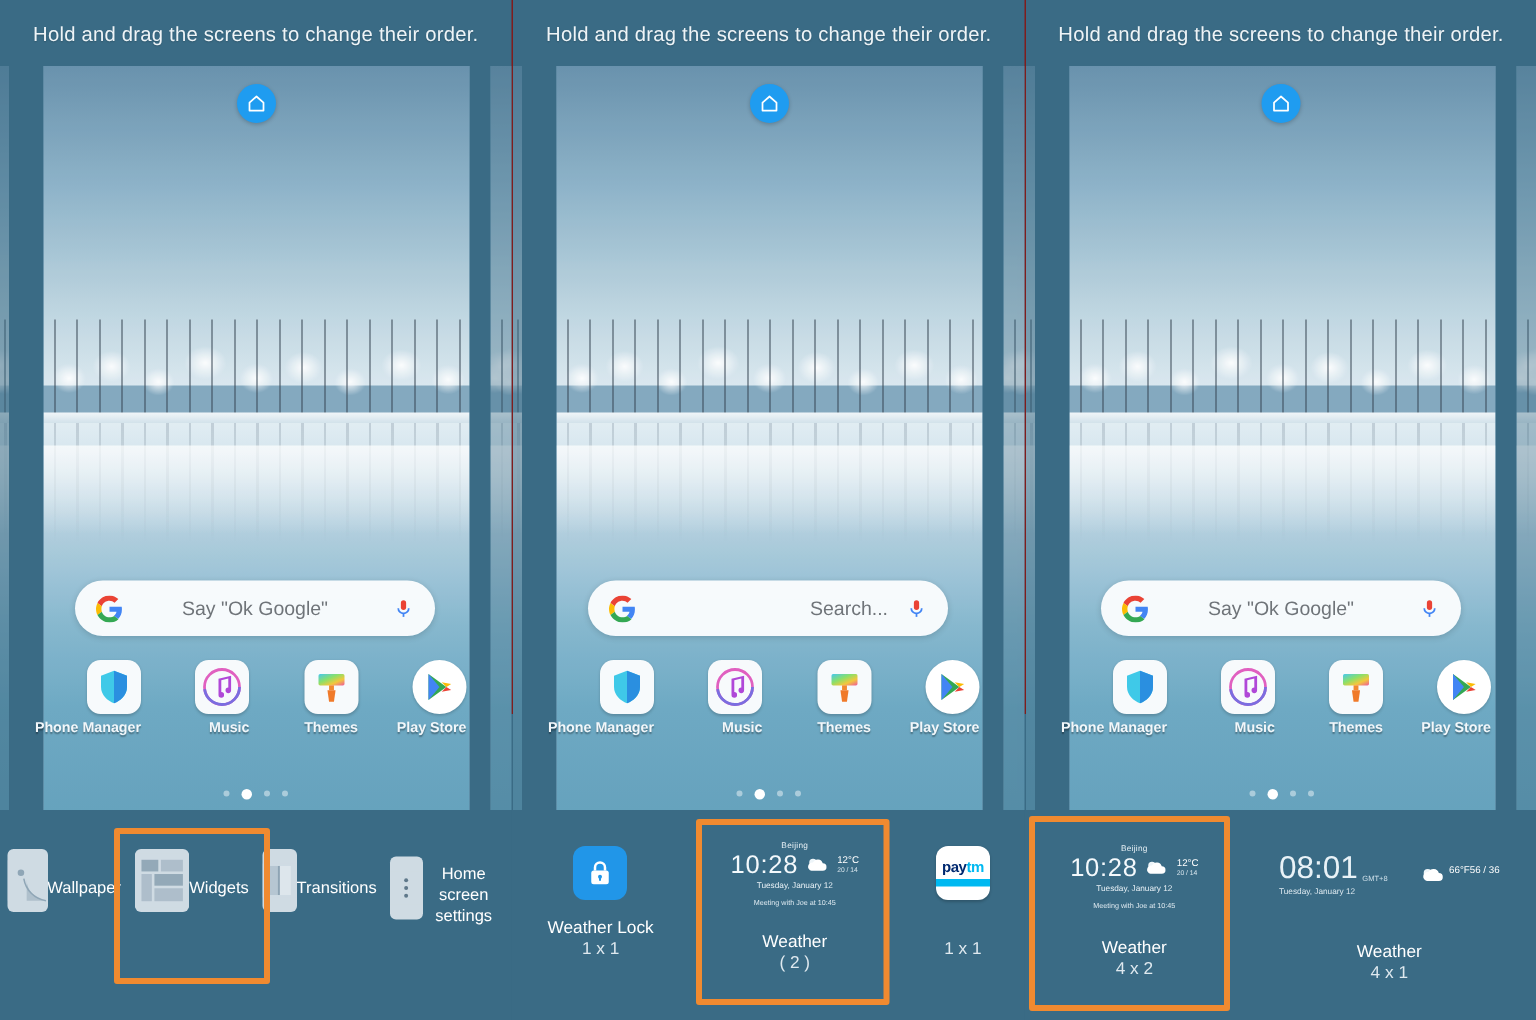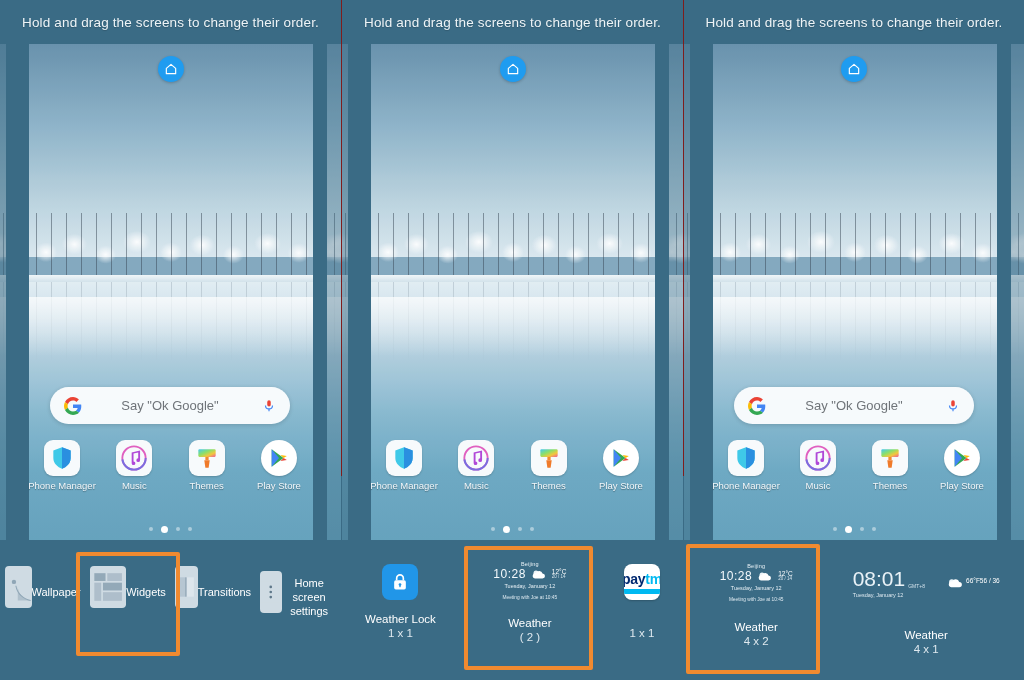--- a/index.html
+++ b/index.html
@@ -115,21 +115,21 @@
     flex:1; text-align:center; color:#6f7479; font-size:13px;
     padding-right:4px;
   }
   .searchbar.right .gtext { text-align:right; padding-right:12px; }
 
   
   .dock {
     position:absolute; left:30px; right:30px; top:440px; height:62px;
     display:flex; justify-content:space-between; z-index:30;
   }
-  .dock-app { width:64px; display:flex; flex-direction:column; align-items:center; gap:4px; }
+  .dock-app { width:64px; display:flex; flex-direction:column; align-items:flex-end; gap:4px;font-weight:bold; }
   .dock-app .ico {
     width:36px; height:36px; border-radius:9px;
     display:flex; align-items:center; justify-content:center;
     background:#f7fafc; box-shadow:0 1px 2px rgba(0,0,0,.18);
     overflow:hidden;
   }
   .dock-app .lbl { color:#f2f7fa; font-size:9.5px; white-space:nowrap; text-shadow:0 1px 1px rgba(0,0,0,.35); }
 
   
   .dots {
@@ -172,30 +172,30 @@
 
   .lockico {
     width:36px; height:36px; border-radius:8px; background:#2196e8;
     display:flex; align-items:center; justify-content:center;
   }
   .paytmico {
     width:36px; height:36px; border-radius:8px; background:#ffffff;
     display:flex; align-items:center; justify-content:center; flex-direction:column;
     box-shadow:0 1px 2px rgba(0,0,0,.2); overflow:hidden;
   }
-  .paytmico .pt { font-size:14px; font-weight:bold; letter-spacing:-.3px; }
+  .paytmico .pt { font-size:10px; font-weight:bold; letter-spacing:-.3px; }
   .paytmico .pt .a { color:#012970; }
   .paytmico .pt .b { color:#00b9f1; }
   .paytmico .bar { width:100%; height:5px; background:#00b9f1; margin-top:2px; }
 
   
   .wx { position:relative; color:#ffffff; }
   .wx .city { font-size:5.5px; text-align:center; color:#e8f1f6; letter-spacing:.2px; }
   .wx .row  { display:flex; align-items:center; justify-content:center; gap:5px; margin-top:1px; }
-  .wx .clock{ font-size:12px; font-weight:300; letter-spacing:.5px; line-height:1; color:#f4f9fc; }
+  .wx .clock{ font-size:17px; font-weight:300; letter-spacing:.5px; line-height:1; color:#f4f9fc; }
   .wx .tmp  { font-size:6.5px; line-height:1.1; }
   .wx .tmp .lo { font-size:4.5px; color:#d6e4ec; display:block; }
   .wx .date { font-size:5.5px; text-align:center; margin-top:3px; color:#e8f1f6; }
   .wx .note { font-size:4.8px; text-align:center; margin-top:6px; color:#dde9f0; }
 
   .wx4 { position:relative; color:#ffffff; display:flex; align-items:center; gap:22px; }
   .wx4 .clock { font-size:21px; font-weight:300; line-height:1; color:#e9f2f7; }
   .wx4 .sub   { font-size:5.5px; color:#dde9f0; margin-top:3px; }
   .wx4 .tzr   { font-size:5px; color:#cfe0ea; }
 
@@ -416,20 +416,34 @@
           </div>
       </div>
     </div>
 
     <div class="home-badge">
       <svg width="14" height="14" viewBox="0 0 24 24" fill="none" stroke="#fff" stroke-width="2" stroke-linejoin="round">
           <path d="M4 11 L12 4 L20 11 L20 20 L4 20 Z"></path>
         </svg>
     </div>
 
+    <div class="searchbar right">
+      <svg width="18" height="18" viewBox="0 0 48 48">
+          <path fill="#EA4335" d="M24 9.5c3.5 0 6.6 1.2 9 3.6l6.7-6.7C35.6 2.6 30.2 0 24 0 14.6 0 6.5 5.4 2.6 13.2l7.8 6.1C12.3 13.3 17.7 9.5 24 9.5z"></path>
+          <path fill="#4285F4" d="M46.1 24.6c0-1.6-.1-3.2-.4-4.6H24v9.1h12.4c-.5 2.9-2.2 5.4-4.6 7l7.5 5.8c4.4-4 6.8-10 6.8-17.3z"></path>
+          <path fill="#FBBC05" d="M10.4 28.7c-.5-1.5-.8-3-.8-4.7s.3-3.2.8-4.7l-7.8-6.1C1 16.4 0 20.1 0 24s1 7.6 2.6 10.8l7.8-6.1z"></path>
+          <path fill="#34A853" d="M24 48c6.5 0 11.9-2.1 15.9-5.8l-7.5-5.8c-2.1 1.4-4.8 2.2-8.4 2.2-6.3 0-11.7-3.8-13.6-9.9l-7.8 6.1C6.5 42.6 14.6 48 24 48z"></path>
+        </svg>
+      <span class="gtext">Search...</span>
+      <svg width="14" height="18" viewBox="0 0 24 24">
+          <rect x="9" y="2" width="6" height="11" rx="3" fill="#EA4335"></rect>
+          <path d="M6 11a6 6 0 0 0 12 0" stroke="#4285F4" stroke-width="2" fill="none"></path>
+          <rect x="11" y="17" width="2" height="4" fill="#4285F4"></rect>
+        </svg>
+    </div>
 
     <div class="dock">
       <div class="dock-app">
         <span class="ico">
             <svg width="26" height="26" viewBox="0 0 24 24">
               <path d="M12 2 L20 5 V12 C20 17 16 20.5 12 22 C8 20.5 4 17 4 12 V5 Z" fill="#3fc9e8"></path>
               <path d="M12 2 L20 5 V12 C20 17 16 20.5 12 22 Z" fill="#2a8fe0"></path>
             </svg>
           </span>
         <span class="lbl">Phone Manager</span>

